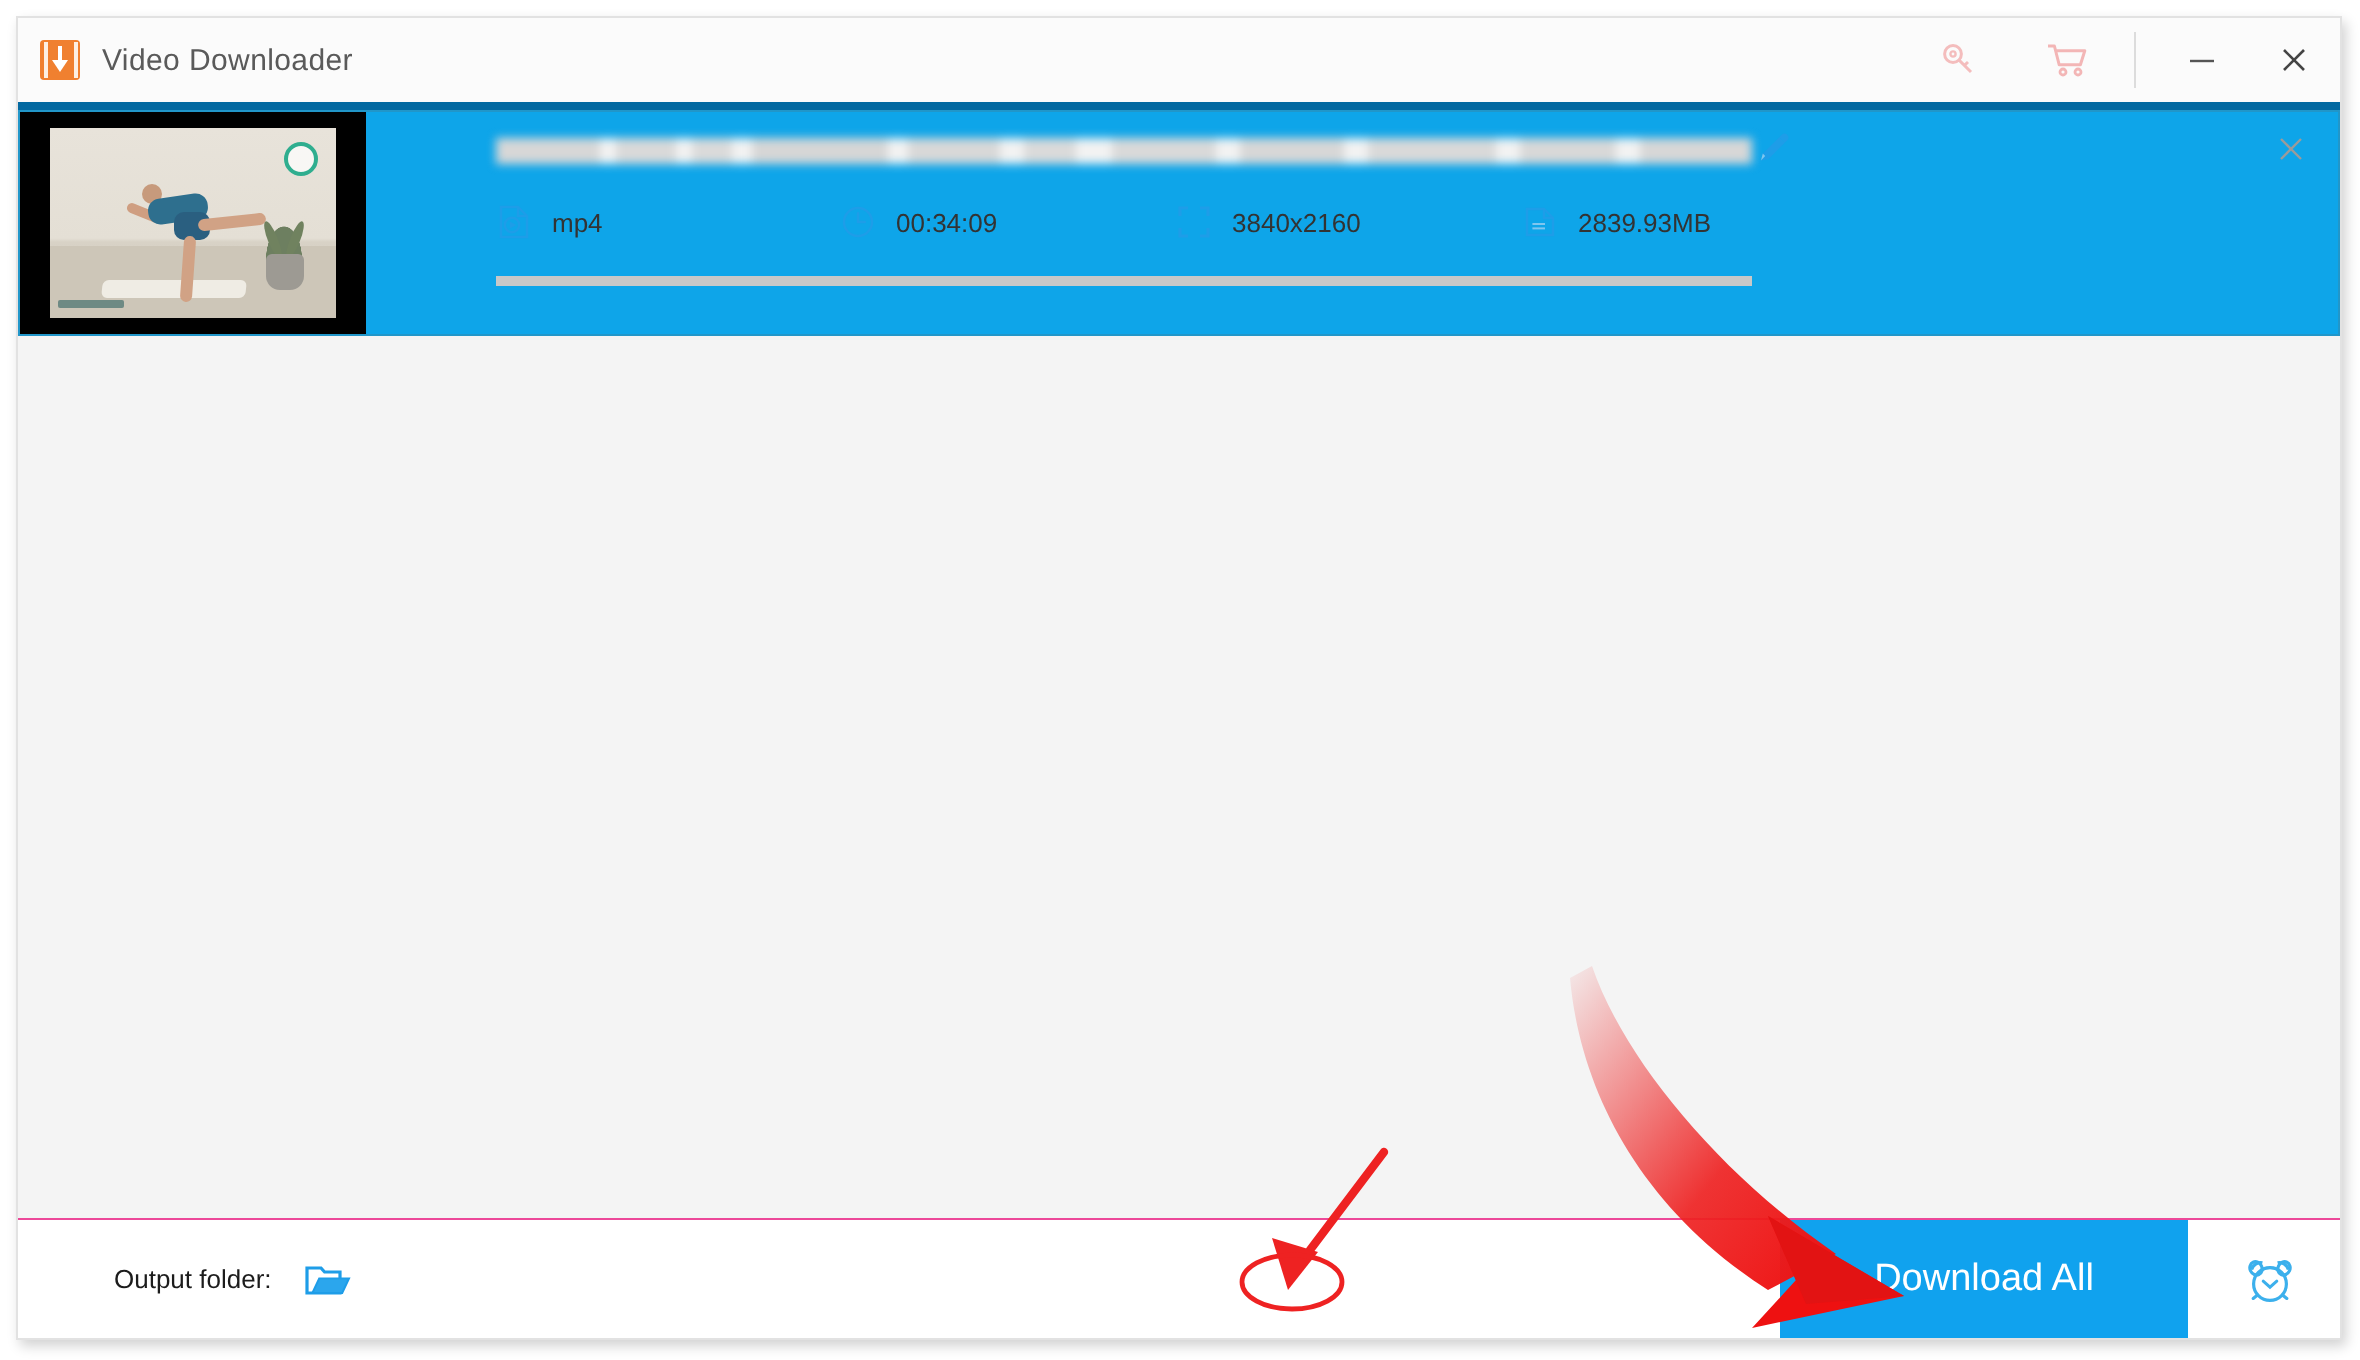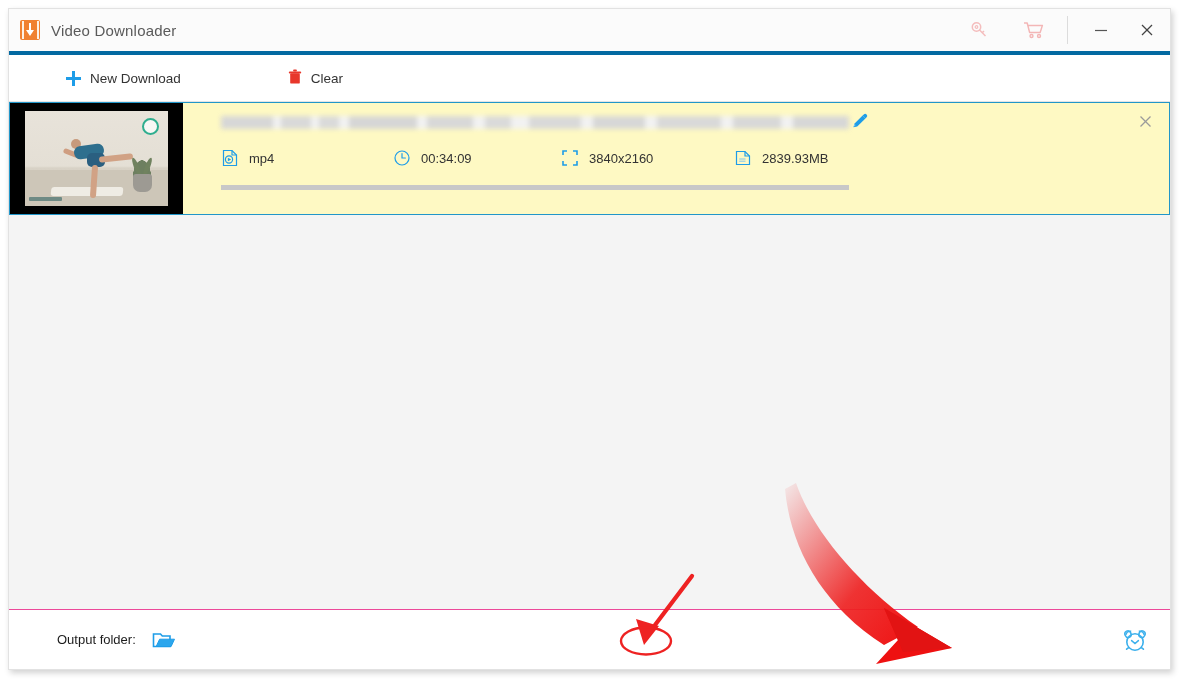--- a/index.html
+++ b/index.html
@@ -115,23 +115,24 @@
   .plus-icon::after  { top: 0; bottom: 0; left: 6px; width: 3.2px; }
 
   
   #download-list {
     position: relative;
     background: #f4f4f4;
   }
   #download-item {
     position: relative;
     height: 113px;
-    background: #fef9c3;
+    background: #0ea5e9;
     border: 1px solid #2196c9;
     display: flex;
+    gap: 27px;
   }
   #item-thumbnail {
     width: 173px; height: 111px;
     background: #000000;
     flex: none;
     position: relative;
     overflow: hidden;
   }
   
   .thumb-inner {
@@ -402,36 +403,20 @@
       </div>
       <div class="win-btn">
         <svg width="18" height="18" viewBox="0 0 18 18">
           <line x1="4" y1="4" x2="14" y2="14" stroke="#444" stroke-width="1.3"></line>
           <line x1="14" y1="4" x2="4" y2="14" stroke="#444" stroke-width="1.3"></line>
         </svg>
       </div>
     </div>
   </div>
 
-  <div id="toolbar">
-    <div class="toolbar-btn" id="btn-new-download">
-      <span class="plus-icon"></span>
-      <span class="label">New Download</span>
-    </div>
-    <div class="toolbar-btn" id="btn-clear">
-      <span>
-        <svg width="14" height="16" viewBox="0 0 14 16">
-          <rect x="2.2" y="4.2" width="9.6" height="10.4" rx="1.2" fill="#e8362a"></rect>
-          <rect x="0.8" y="2.4" width="12.4" height="2" rx="1" fill="#e8362a"></rect>
-          <rect x="5.1" y="0.6" width="3.8" height="1.8" rx="0.9" fill="#e8362a"></rect>
-        </svg>
-      </span>
-      <span class="label">Clear</span>
-    </div>
-  </div>
 
   <div id="download-list">
     <div id="download-item">
 
       <div id="item-thumbnail">
         <div class="thumb-inner">
           <div class="thumb-floor"></div>
           <div class="thumb-mat"></div>
           <div class="thumb-person-arm"></div>
           <div class="thumb-person-head"></div>
@@ -525,20 +510,23 @@
     <div id="output-folder-label">Output folder:</div>
 
 
     <div id="output-folder-browse">
       <svg width="24" height="20" viewBox="0 0 24 20">
         <path d="M1.5 4 H8.5 L10.3 6 H18 V16.5 H1.5 Z" fill="none" stroke="#1e9de8" stroke-width="1.6"></path>
         <path d="M4.2 16.5 L7.6 9.2 H22.5 L19.1 16.5 Z" fill="#2ba6ed" stroke="#1e9de8" stroke-width="1"></path>
       </svg>
     </div>
 
+    <div id="download-all-button">
+      <span>Download All</span>
+    </div>
 
     <div id="scheduler-button">
       <svg width="28" height="28" viewBox="0 0 28 28">
         <circle cx="14" cy="16" r="8.2" fill="none" stroke="#3cb0ec" stroke-width="1.6"></circle>
         <path d="M4.8 8.8 A4.6 4.6 0 0 1 10.2 5.4" fill="none" stroke="#3cb0ec" stroke-width="1.6"></path>
         <path d="M23.2 8.8 A4.6 4.6 0 0 0 17.8 5.4" fill="none" stroke="#3cb0ec" stroke-width="1.6"></path>
         <ellipse cx="7" cy="8.2" rx="3" ry="3.4" fill="none" stroke="#3cb0ec" stroke-width="1.6" transform="rotate(-25 7 8.2)"></ellipse>
         <ellipse cx="21" cy="8.2" rx="3" ry="3.4" fill="none" stroke="#3cb0ec" stroke-width="1.6" transform="rotate(25 21 8.2)"></ellipse>
         <path d="M10.6 14.6 L14 17.6 L17.4 14.6" fill="none" stroke="#3cb0ec" stroke-width="1.5" stroke-linecap="round"></path>
         <line x1="5.6" y1="23.2" x2="7.6" y2="21.6" stroke="#3cb0ec" stroke-width="1.6" stroke-linecap="round"></line>

